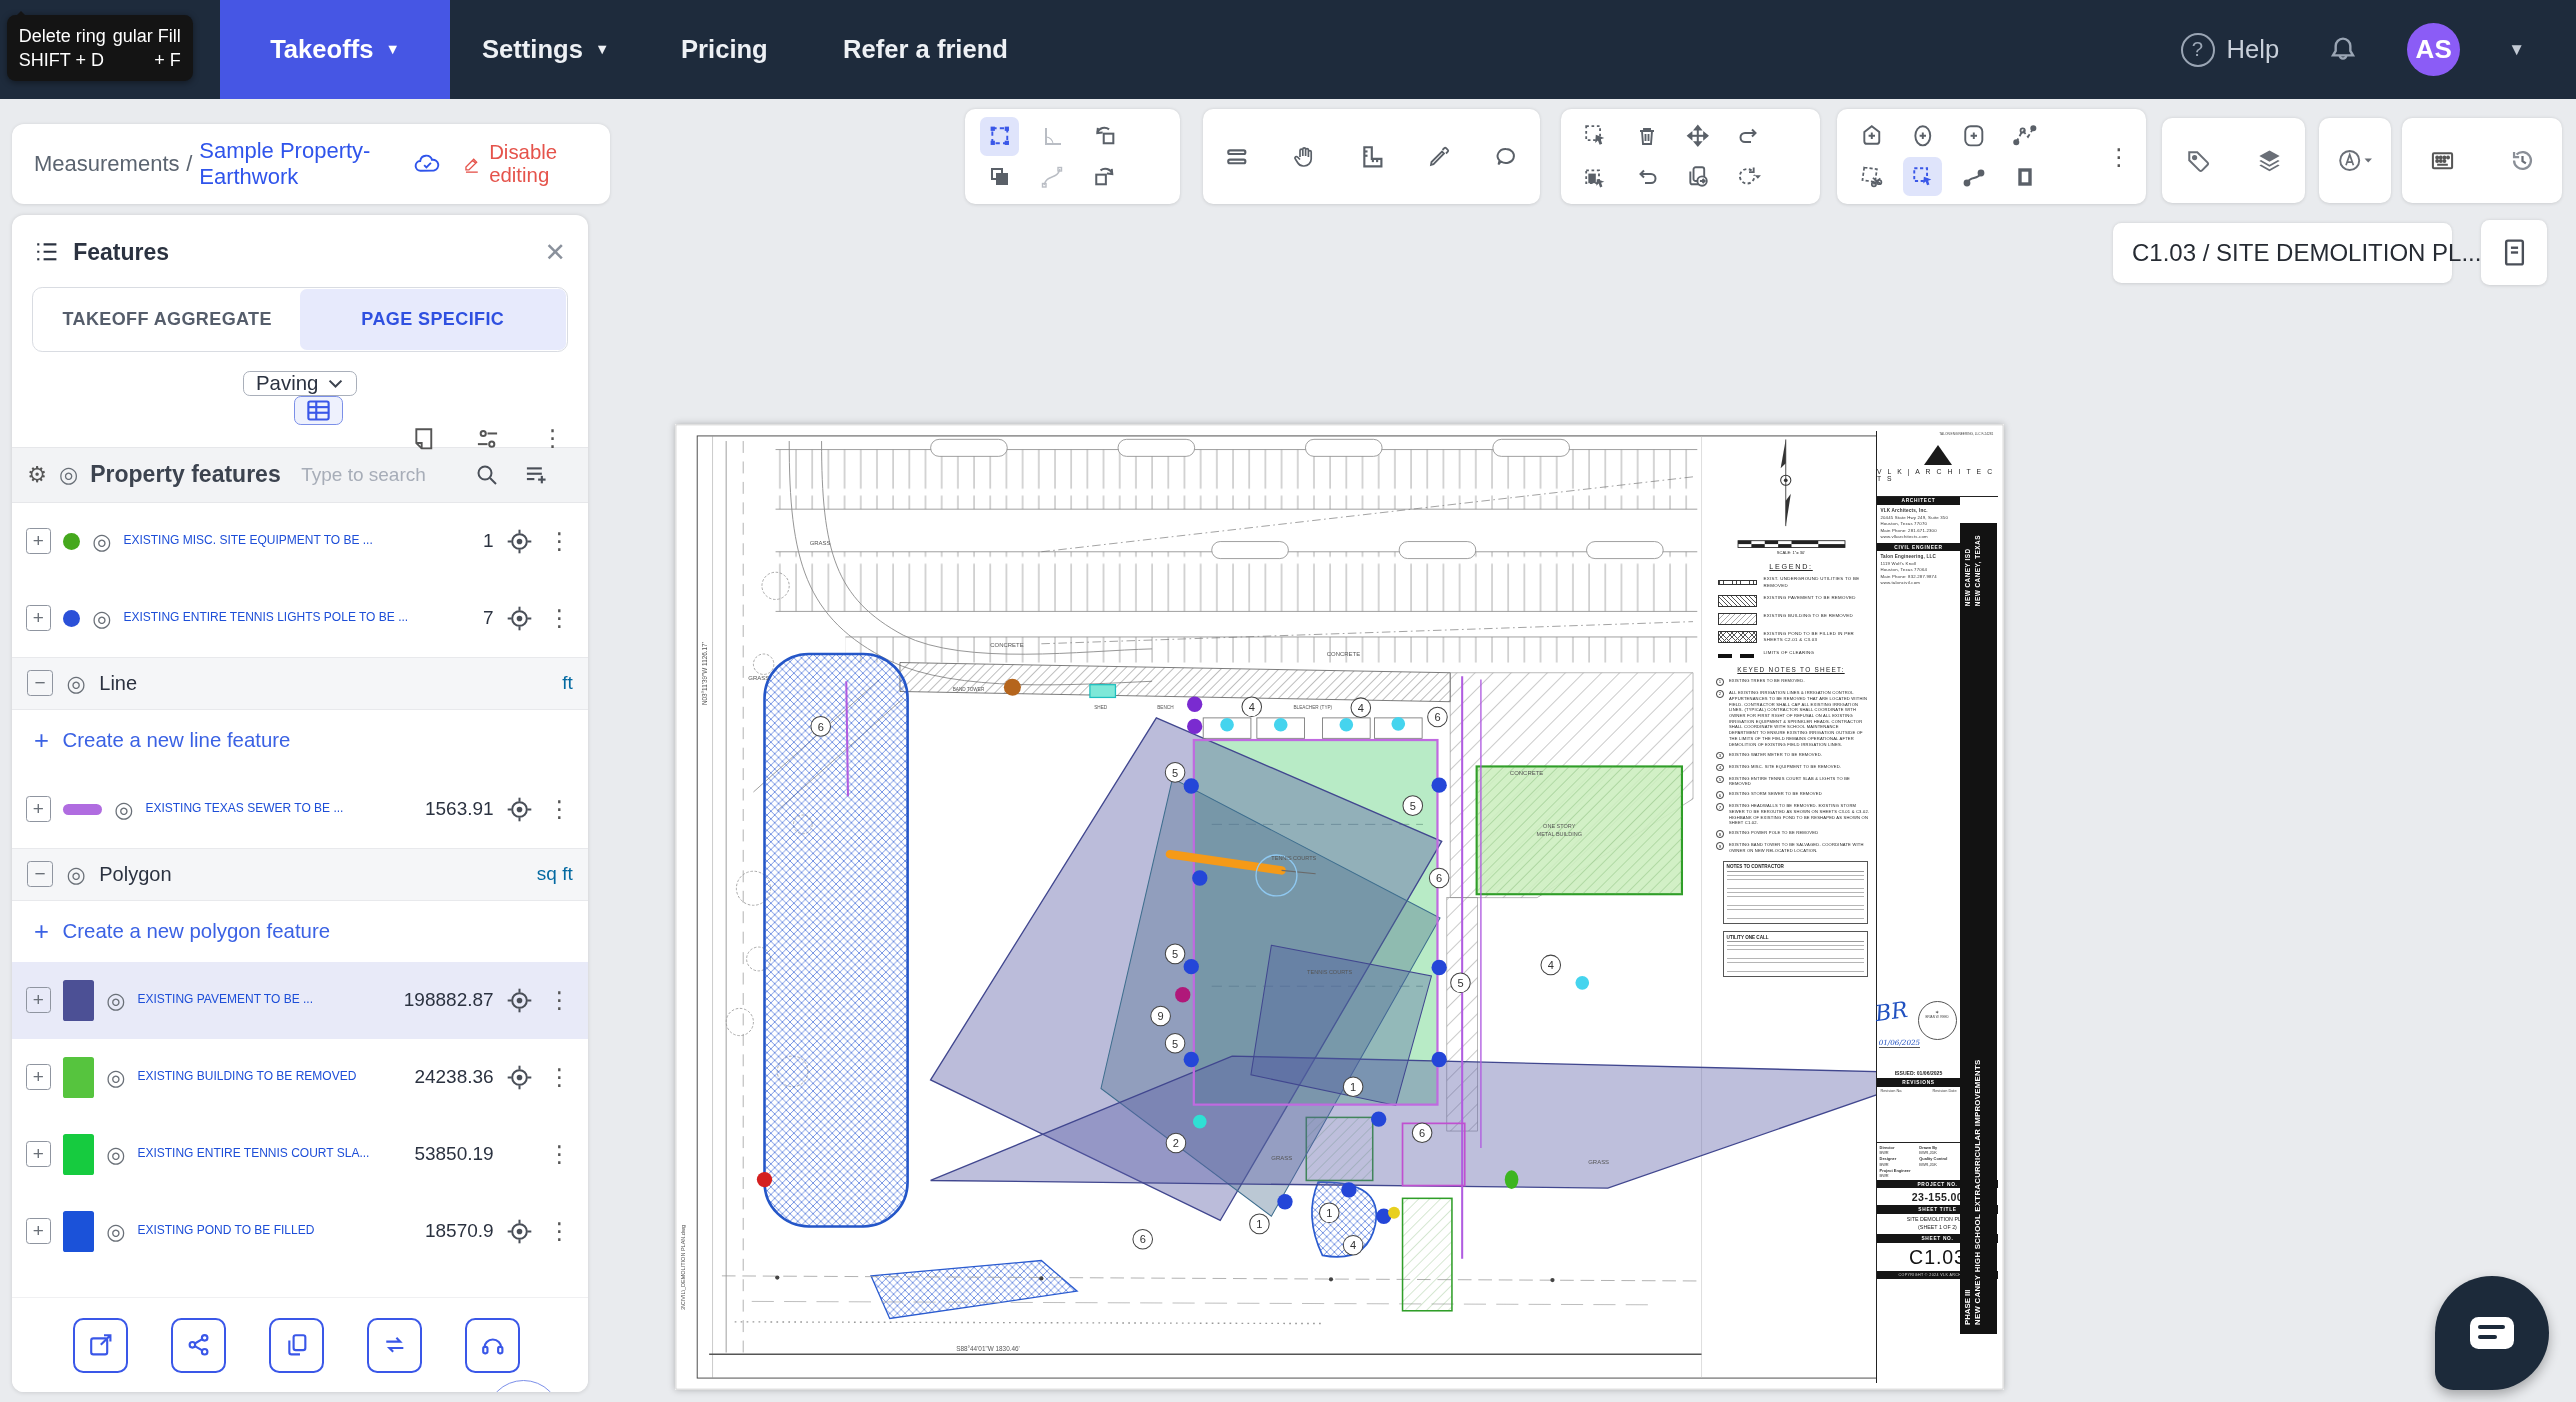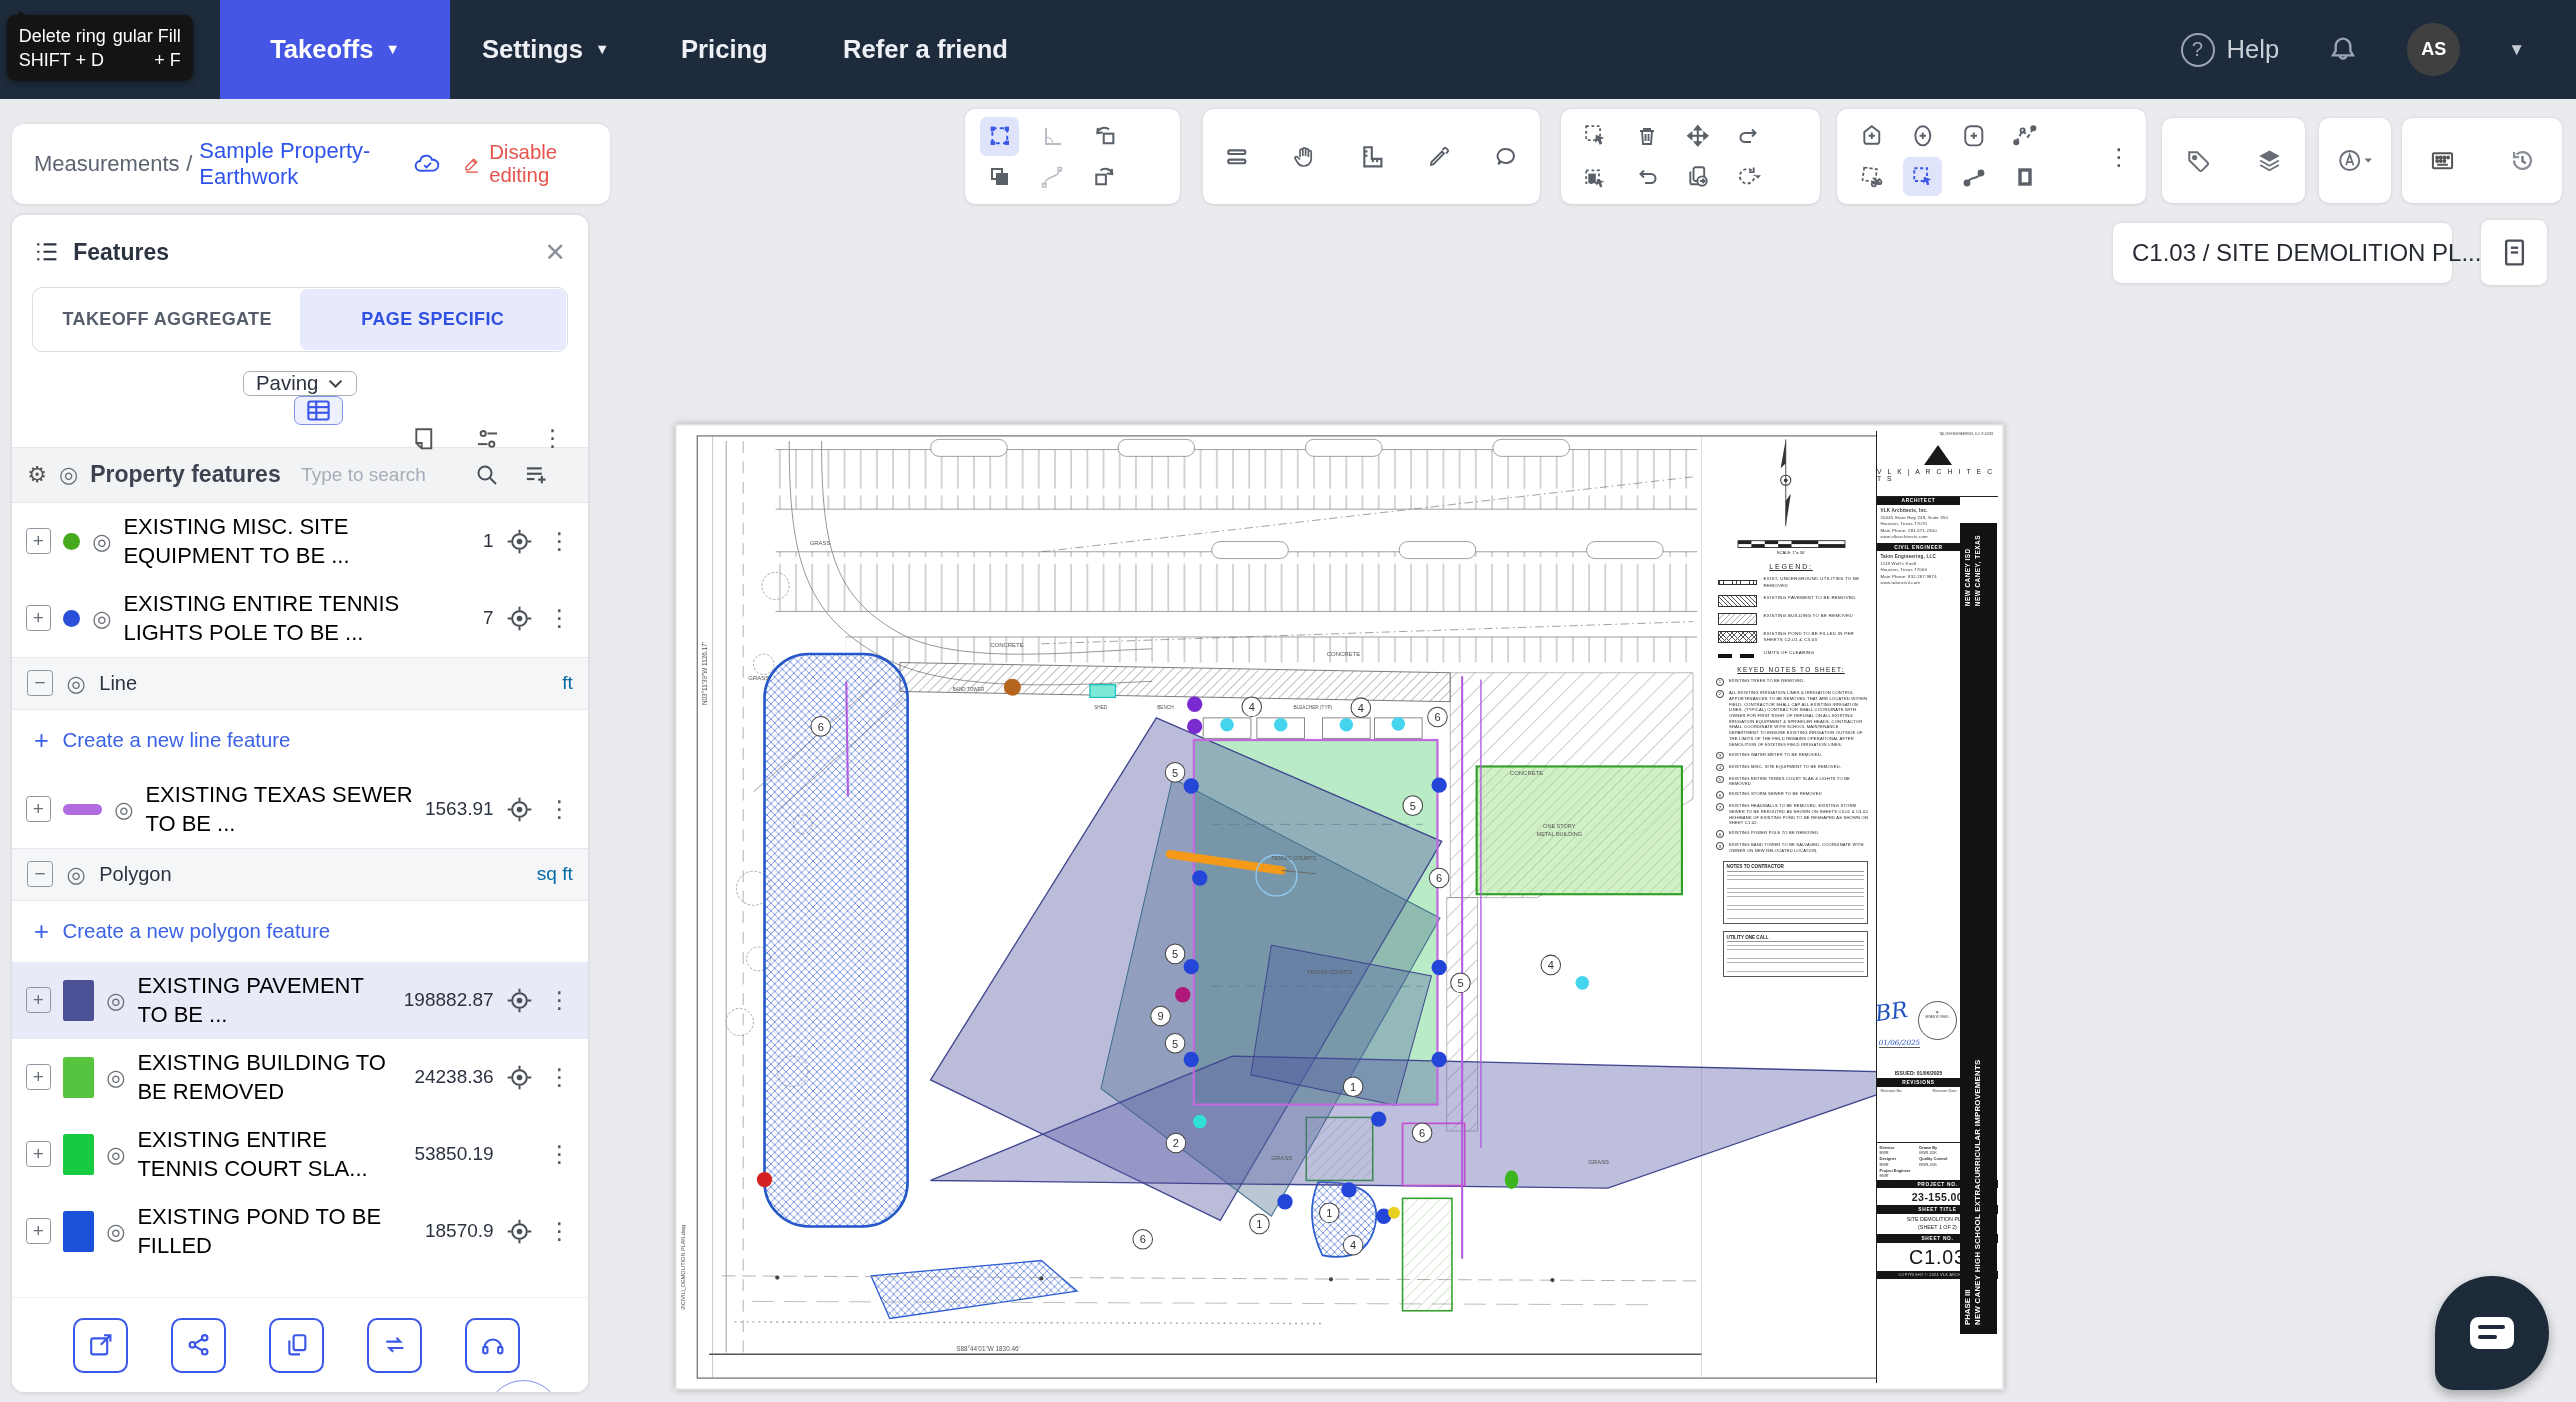--- a/index.html
+++ b/index.html
@@ -14,21 +14,21 @@
     color:#eef1f5; font-size:25.6px; font-weight:600; cursor:pointer; }
   .nav-takeoffs { left:220px; width:230px; justify-content:center; background:#4656e4; color:#fff; }
   .nav-settings { left:482px; }
   .nav-pricing { left:681px; }
   .nav-refer { left:843px; }
   .caret { font-size:14.5px; line-height:1; }
   .nav-right { position:absolute; right:51px; top:0; height:99px; display:flex; align-items:center; gap:48px; }
   .help-wrap { display:flex; align-items:center; gap:12px; color:#c9d0da; font-size:25.6px; cursor:pointer; }
   .help-circle { width:34px; height:34px; border:2.1px solid #9aa5b4; border-radius:50%;
     display:flex; align-items:center; justify-content:center; font-size:20.4px; color:#9aa5b4; }
-  .avatar { width:53px; height:53px; border-radius:50%; background:#404040; color:#fff; font-size:18px;
+  .avatar { width:53px; height:53px; border-radius:50%; background:#8b5cf6; color:#fff; font-size:26px;
     font-weight:bold; display:flex; align-items:center; justify-content:center; cursor:pointer;text-align:right; }
   .nav-caret { color:#c3cad4; font-size:17px; cursor:pointer; }
 
   
   .nav-tooltip { position:absolute; left:6.8px; top:15.3px; width:186px; height:66px; background:#141414;
     border-radius:8.5px; z-index:60; color:#fff; padding:8.5px 12px; box-shadow:0 1.7px 6.8px rgba(0,0,0,.4); }
   .nav-tooltip:before { content:""; position:absolute; left:8.5px; top:-10.2px; border:6.8px solid transparent;
     border-bottom-color:#141414; }
   .tt-row { display:flex; justify-content:space-between; font-size:18px; line-height:1.35; }
 
@@ -65,21 +65,21 @@
   .ghead input::placeholder { color:#a7adb8; }
   .rows { }
   .frow { display:flex; align-items:center; gap:12px; padding:8.5px 13.6px; min-height:77px; background:#fff; }
   .frow.selected { background:#e8eaf8; }
   .plusbox,.minusbox { width:25.6px; height:25.6px; border:1.3px solid #8f95a0; border-radius:3.4px; color:#6a7078;
     font-size:19px; display:flex; align-items:center; justify-content:center; flex:none; cursor:pointer; }
   .swatch-dot { width:17px; height:17px; border-radius:50%; flex:none; }
   .swatch-bar { width:39px; height:11px; border-radius:6px; flex:none; }
   .swatch-rect { width:31px; height:41px; border-radius:2.6px; flex:none; }
   .eye { color:#6a7078; font-size:22px; flex:none; font-family:"DejaVu Sans",sans-serif; cursor:pointer; }
-  .fname { flex:1; font-size:22px; color:#000000; line-height:1.32; }
+  .fname { flex:1; font-size:12px; color:#1d4ed8; line-height:1.32; }
   .fval { font-size:19px; color:#2b3240; white-space:nowrap; }
   .kebab { color:#555; font-size:23px; font-family:"DejaVu Sans",sans-serif; cursor:pointer; padding:0 3.4px; }
   .sechead { height:53px; background:#f5f6f8; border-top:0.9px solid #e8e9ec; border-bottom:0.9px solid #e8e9ec;
     display:flex; align-items:center; gap:13.6px; padding:0 15.3px; }
   .sec-label { font-size:20px; color:#2b3240; }
   .sec-unit { margin-left:auto; font-size:19px; color:#0369a1; }
   .createrow { height:61px; display:flex; align-items:center; gap:13.6px; padding:0 22px; color:#3b62e4;
     font-size:20.4px; cursor:pointer; }
   .createrow .plus { font-size:25.6px; }
   .panel-foot { position:absolute; left:0; bottom:0; width:100%; height:95px; background:#fff;

